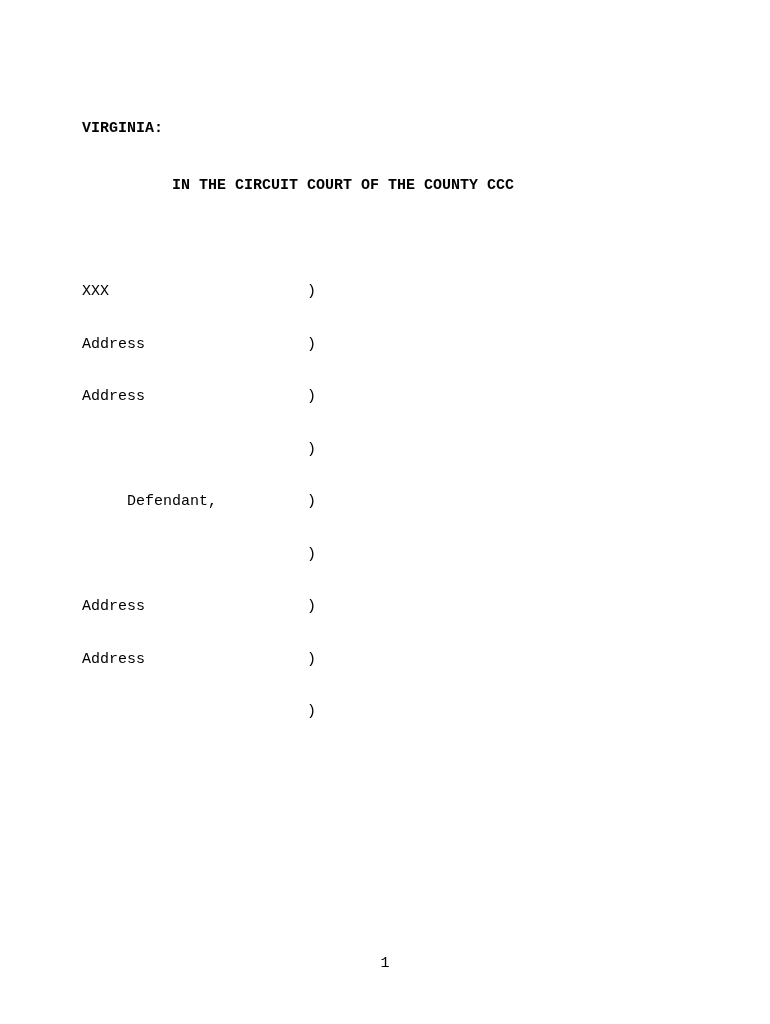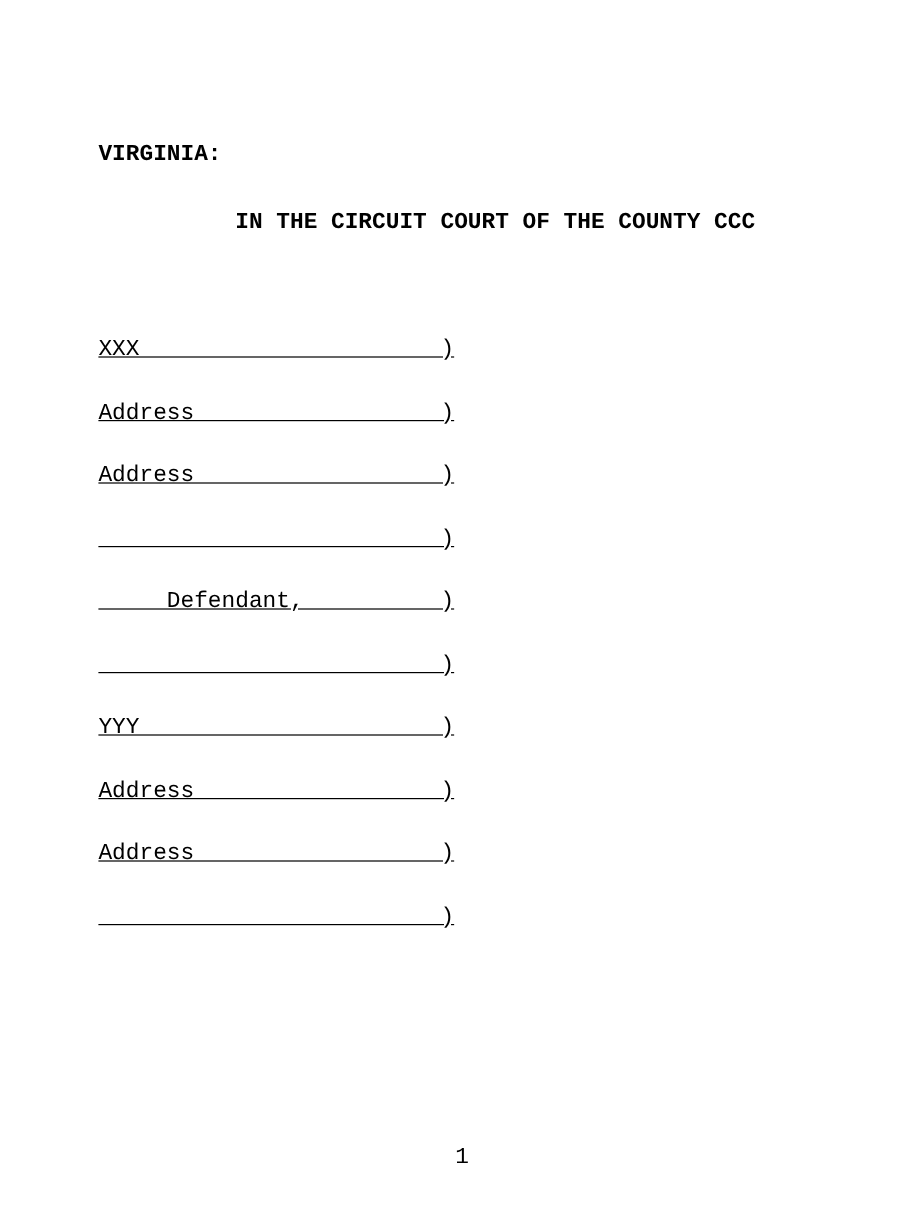--- a/index.html
+++ b/index.html
@@ -3,36 +3,36 @@
 <meta charset="utf-8">
 <style>
   html, body { margin: 0; padding: 0; background: #ffffff; }
   .page {
     position: relative;
     width: 770px;
     height: 1024px;
     background: #ffffff;
     color: #000000;
     font-family: "Liberation Mono", "DejaVu Sans Mono", monospace;
-    font-size: 19px;
+    font-size: 15px;
     overflow: hidden;
   }
   .content { padding: 81px 0 0 82px; }
   .hdr {
     font-weight: bold;
     line-height: 19px;
     white-space: pre;
   }
   .hdr div { white-space: pre; }
   .caption {
     margin-top: 15px;
     line-height: 17.5px;
     white-space: pre;
   }
-  .caption div { white-space: pre; text-decoration: underline; }
+  .caption div { white-space: pre; }
   .main {
     margin-top: 42px;
     line-height: 34.8px;
     white-space: pre;
   }
   .footer {
     position: absolute;
     top: 956px;
     left: 0;
     width: 770px;
@@ -51,21 +51,20 @@
       <div>          IN THE CIRCUIT COURT OF THE COUNTY CCC</div>
     </div>
 
     <div class="caption">
       <div>XXX                      )</div>
       <div>Address                  )</div>
       <div>Address                  )</div>
       <div>                         )</div>
       <div>     Defendant,          )</div>
       <div>                         )</div>
-      <div>YYY                      )</div>
       <div>Address                  )</div>
       <div>Address                  )</div>
       <div>                         )</div>
     </div>
 
     <div class="main">
       
       
       
       

